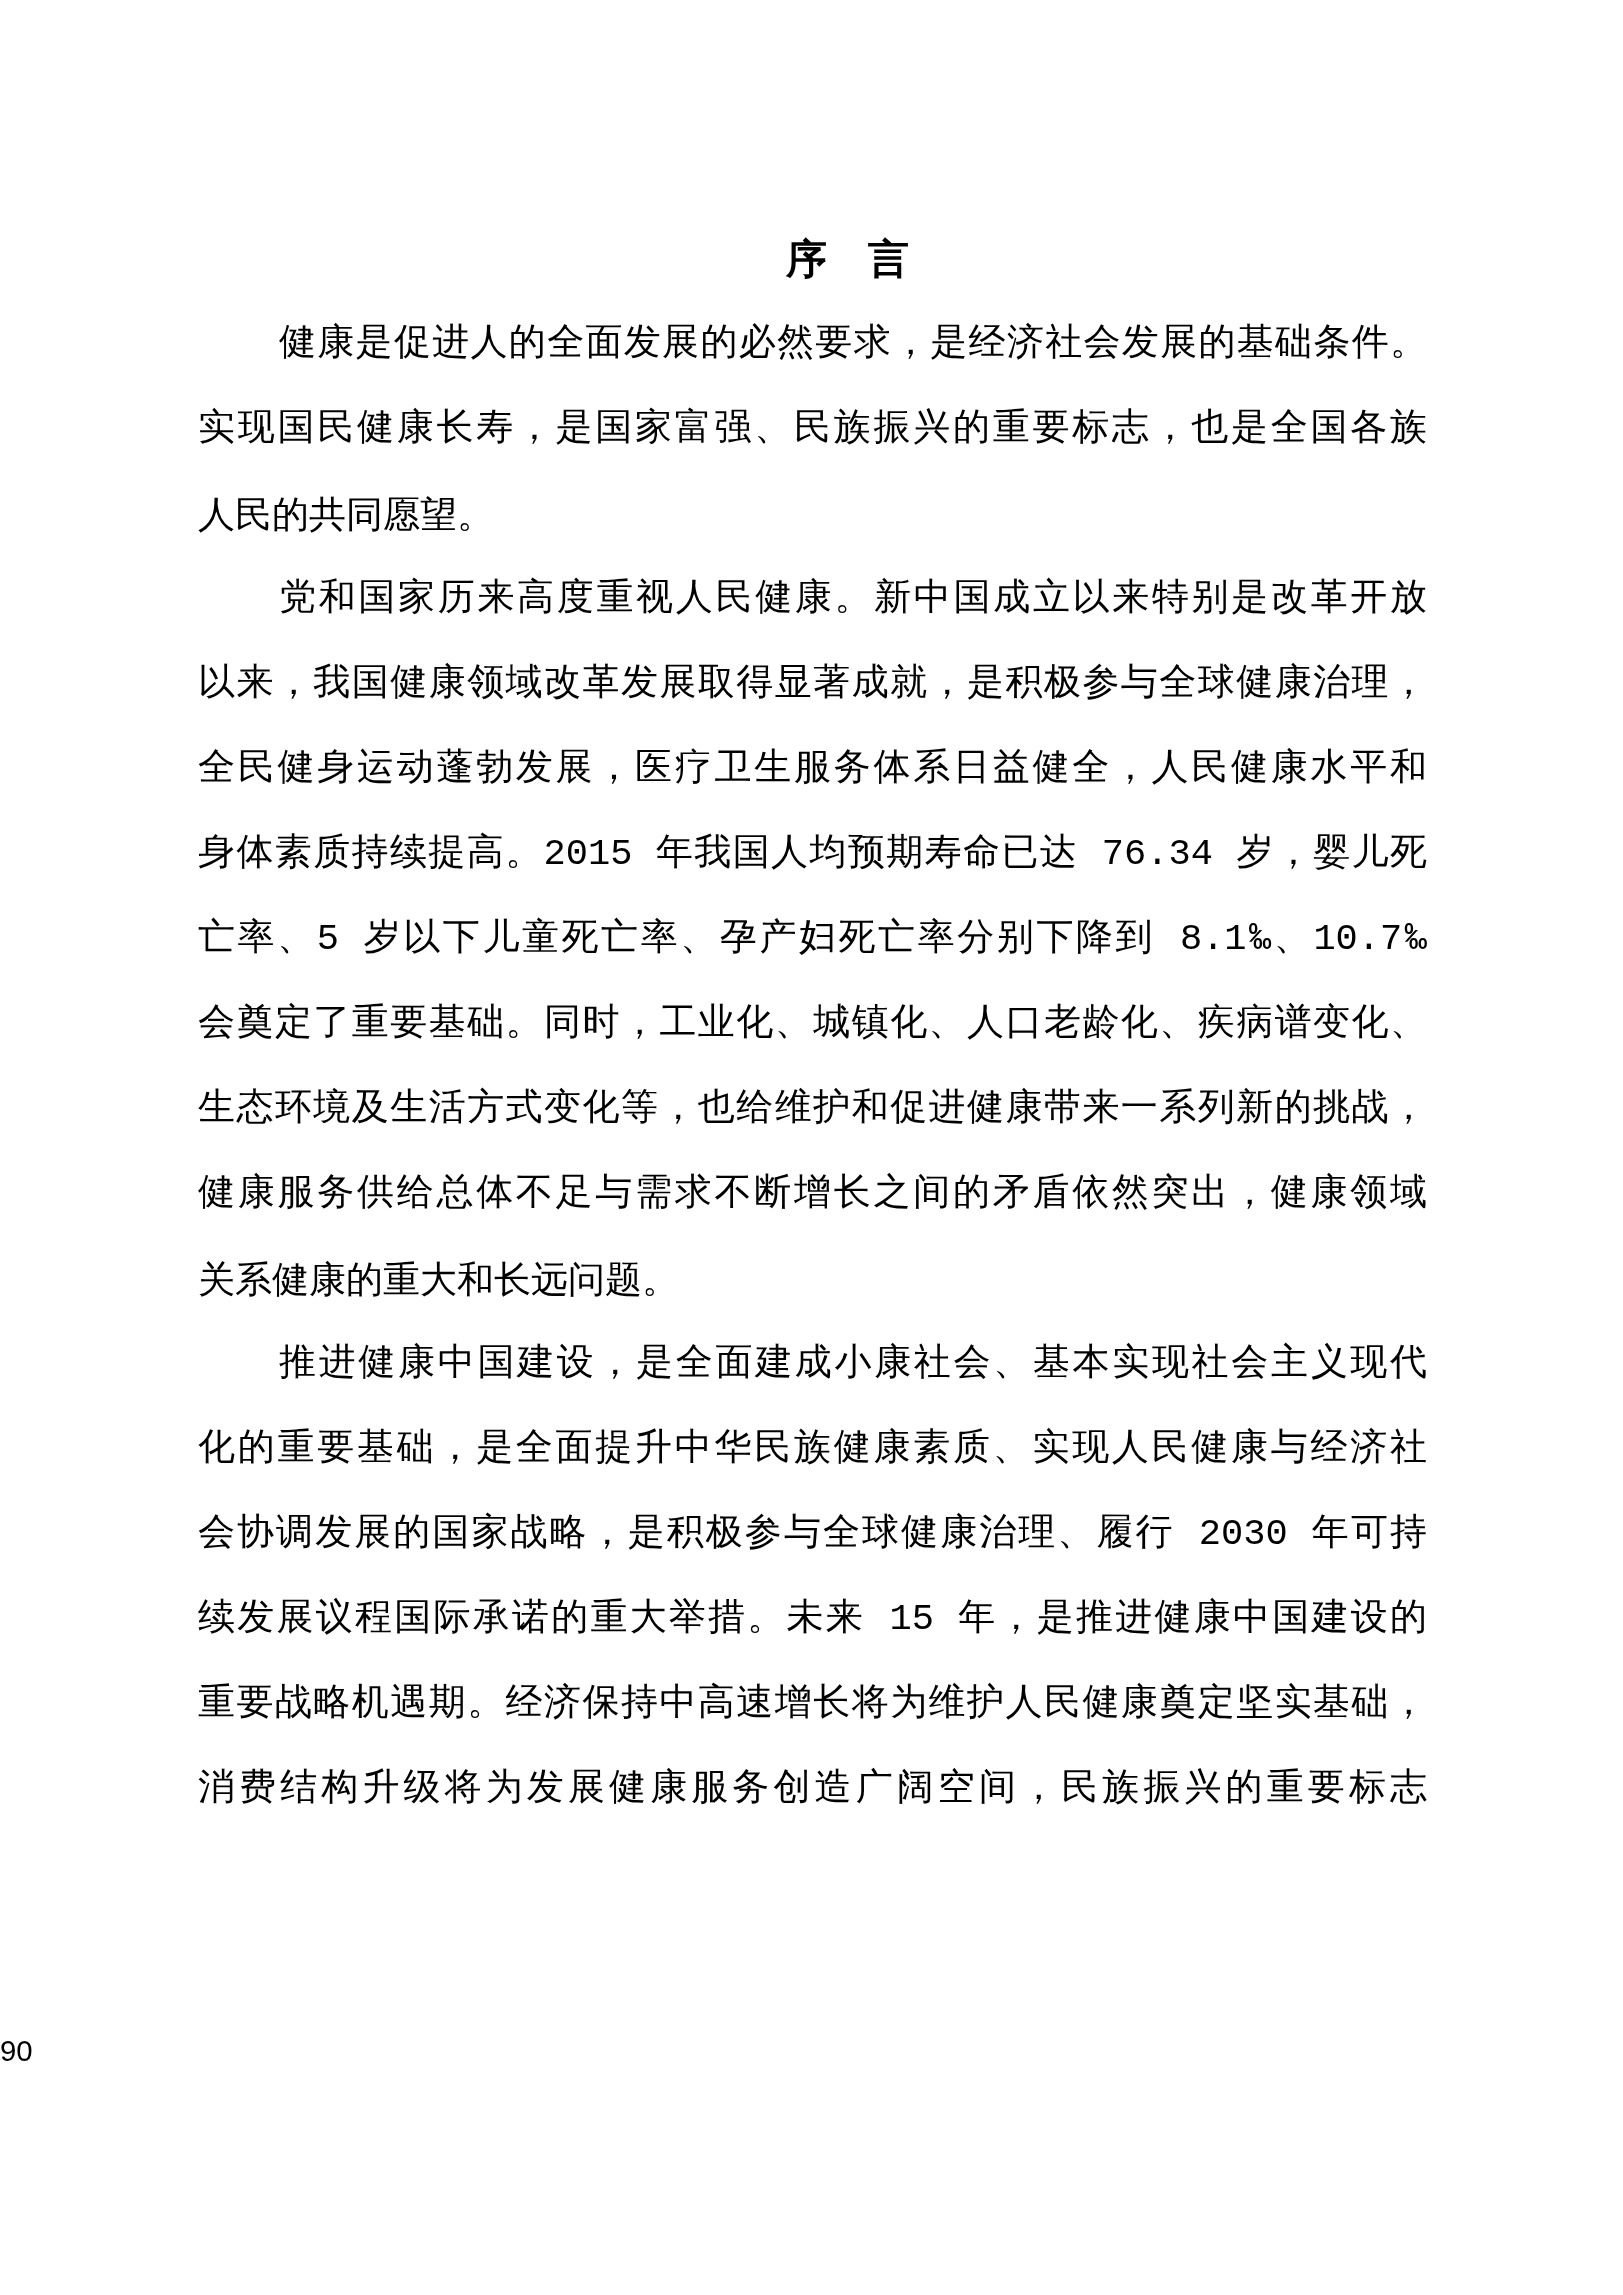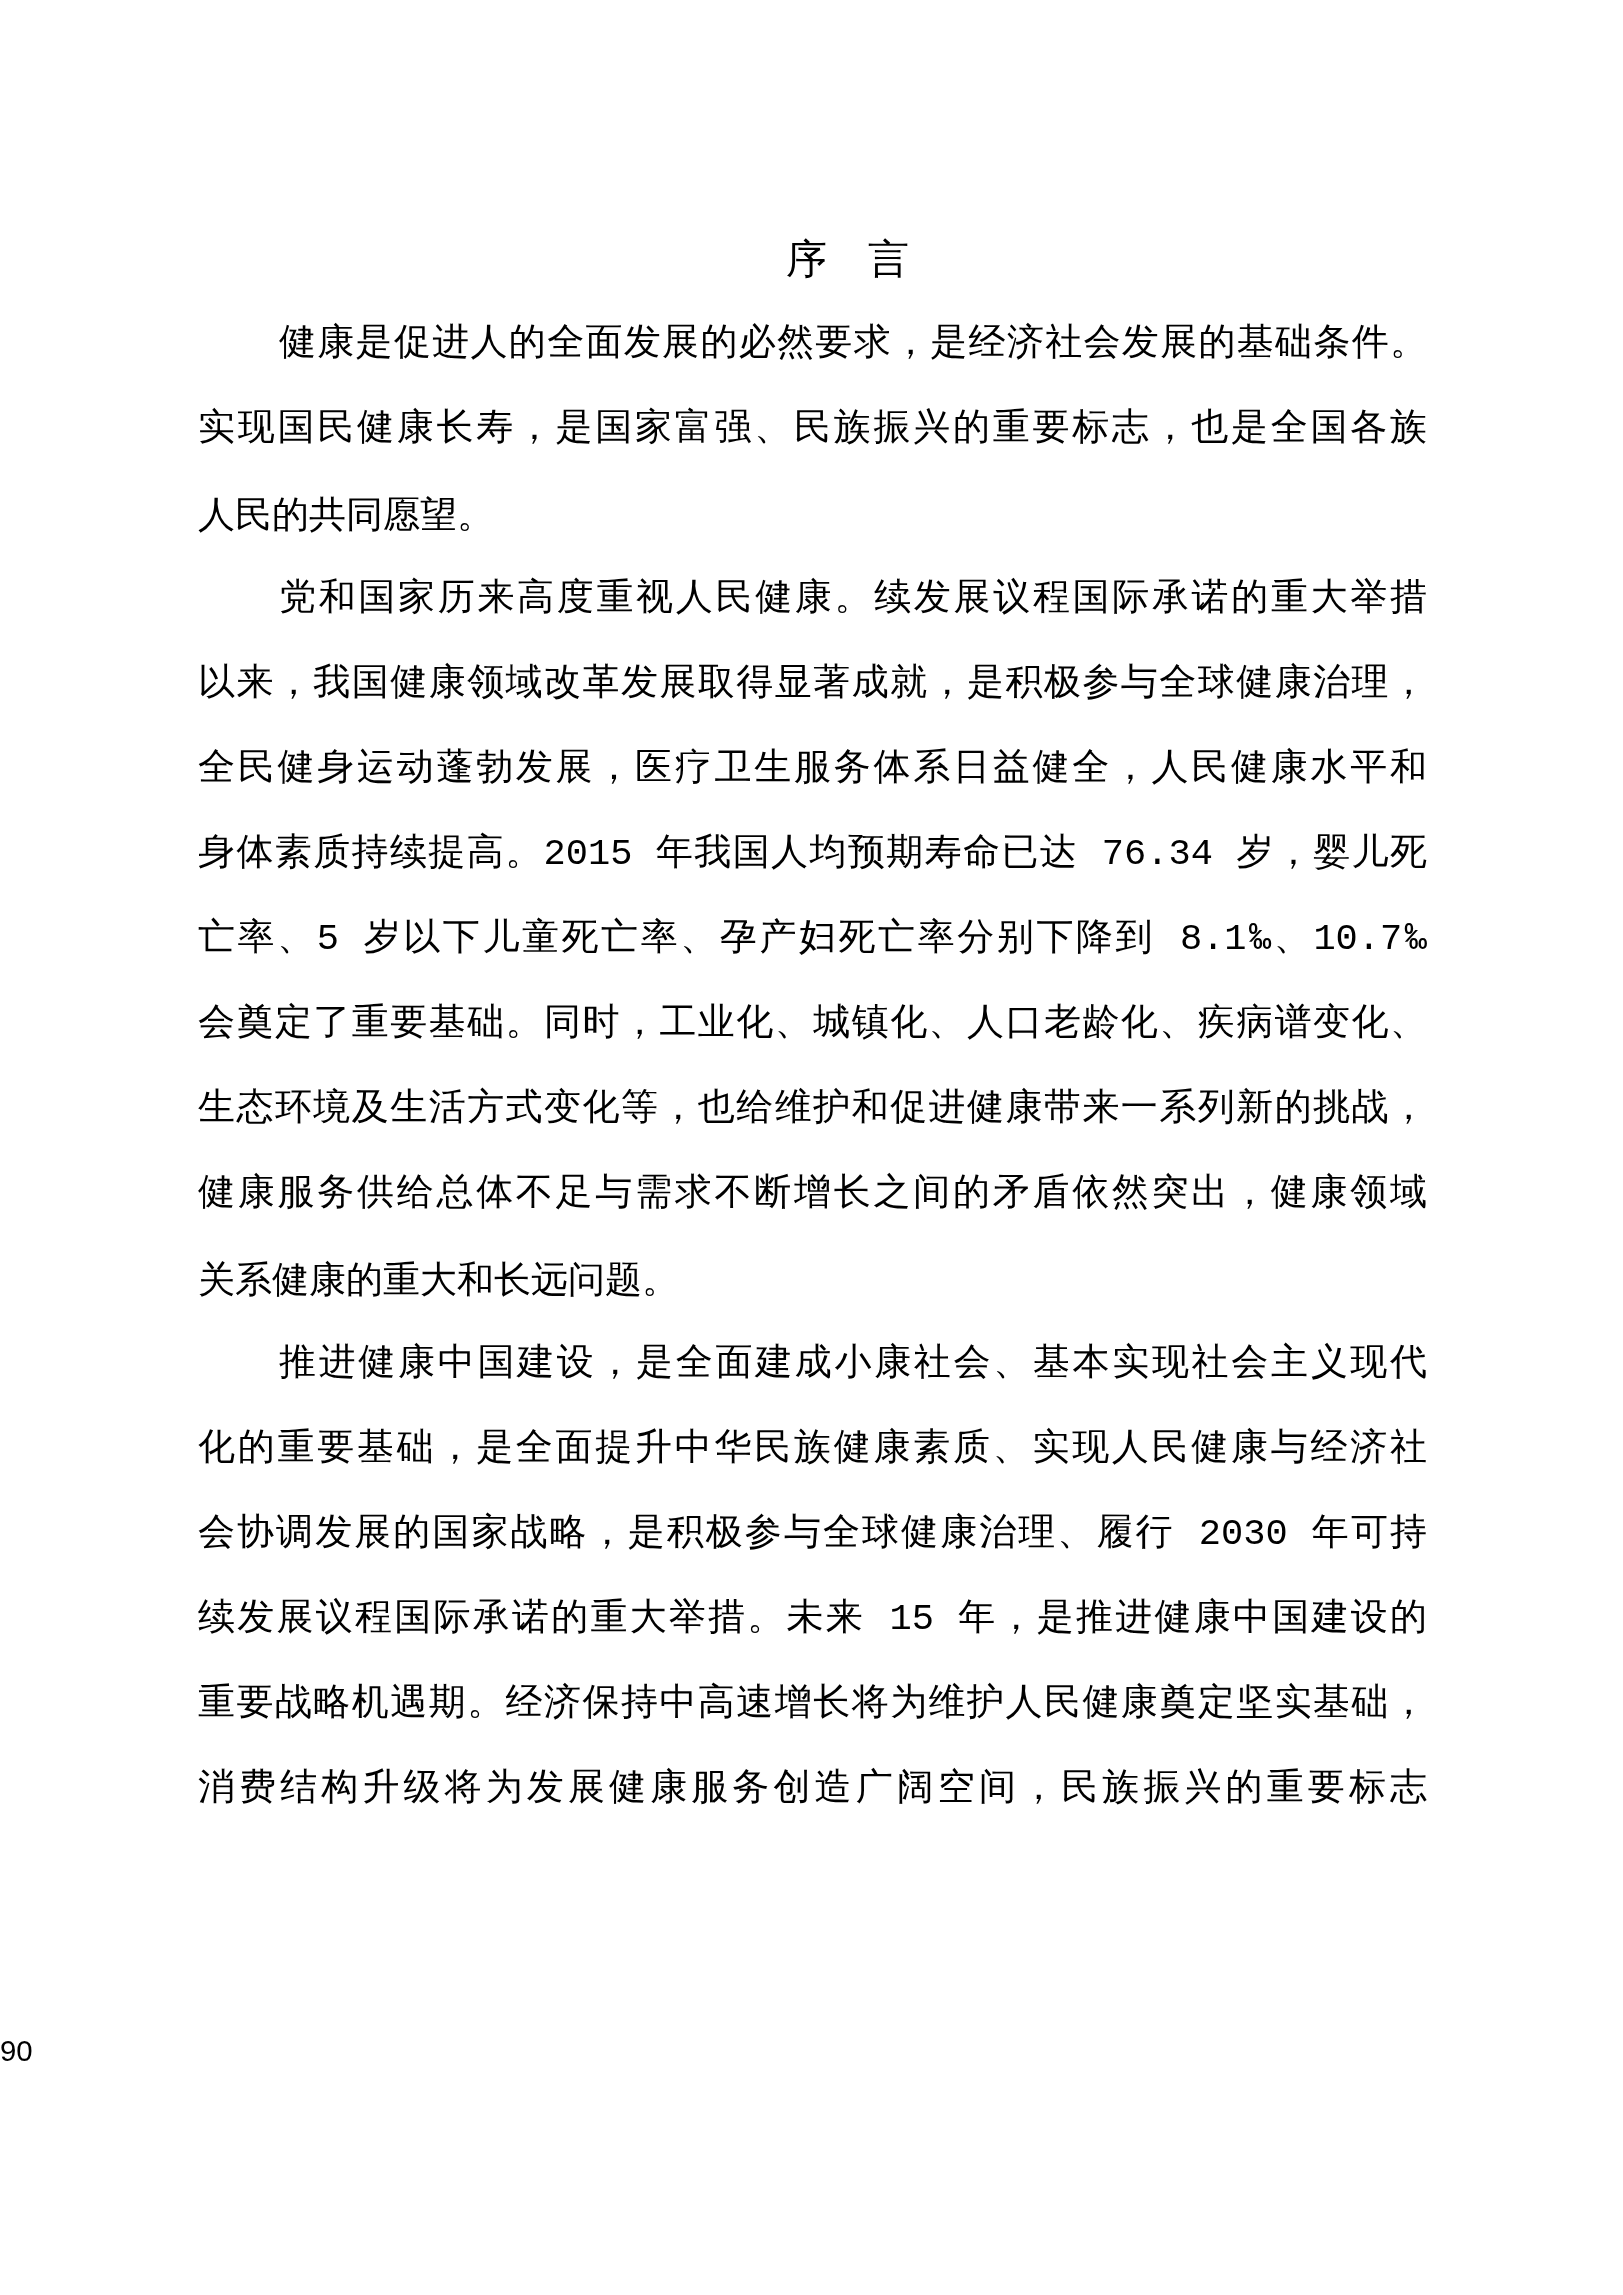--- a/index.html
+++ b/index.html
@@ -19,21 +19,21 @@
   .content {
     position: absolute;
     left: 198px;
     top: 217px;
     width: 1229px;
   }
   .title-line {
     height: 85px;
     line-height: 85px;
     font-size: 41px;
-    font-weight: normal;
+    font-weight: bold;
     text-align: center;
     position: relative;
     left: 35px;
     white-space: pre;
   }
   .line {
     height: 85px;
     line-height: 85px;
     font-size: 37px;
     overflow: hidden;
@@ -62,21 +62,21 @@
 
 <div class="page">
   <div class="content">
 
     <div class="title-line">序　言</div>
 
     <div class="line just indent">健康是促进人的全面发展的必然要求，是经济社会发展的基础条件。</div>
     <div class="line just">实现国民健康长寿，是国家富强、民族振兴的重要标志，也是全国各族</div>
     <div class="line">人民的共同愿望。</div>
 
-    <div class="line just indent">党和国家历来高度重视人民健康。续发展议程国际承诺的重大举措</div>
+    <div class="line just indent">党和国家历来高度重视人民健康。新中国成立以来特别是改革开放</div>
     <div class="line just">以来，我国健康领域改革发展取得显著成就，是积极参与全球健康治理，</div>
     <div class="line just">全民健身运动蓬勃发展，医疗卫生服务体系日益健全，人民健康水平和</div>
     <div class="line just">身体素质持续提高。2015 年我国人均预期寿命已达 76.34 岁，婴儿死</div>
     <div class="line just">亡率、5 岁以下儿童死亡率、孕产妇死亡率分别下降到 8.1‰、10.7‰</div>
     <div class="line just">会奠定了重要基础。同时，工业化、城镇化、人口老龄化、疾病谱变化、</div>
     <div class="line just">生态环境及生活方式变化等，也给维护和促进健康带来一系列新的挑战，</div>
     <div class="line just">健康服务供给总体不足与需求不断增长之间的矛盾依然突出，健康领域</div>
     <div class="line">关系健康的重大和长远问题。</div>
 
     <div class="line just indent">推进健康中国建设，是全面建成小康社会、基本实现社会主义现代</div>

